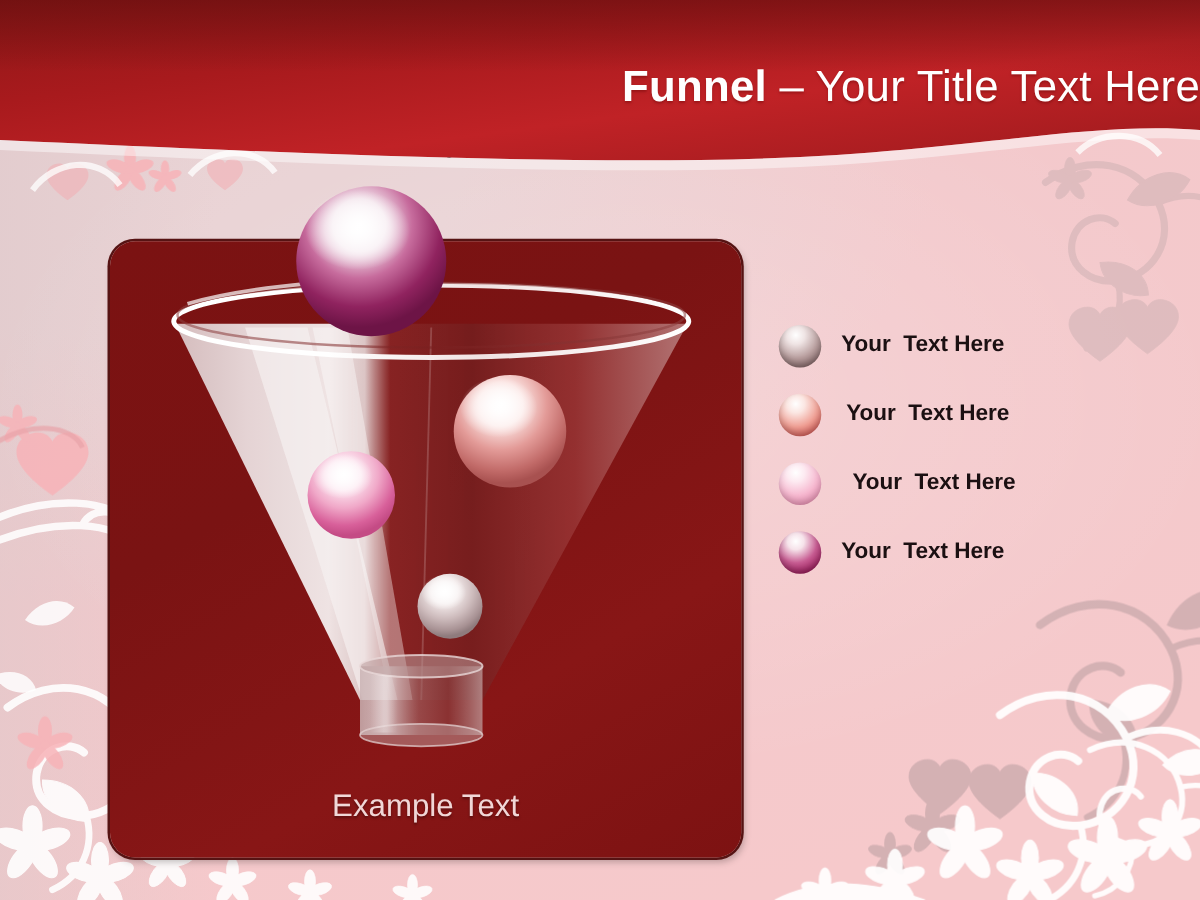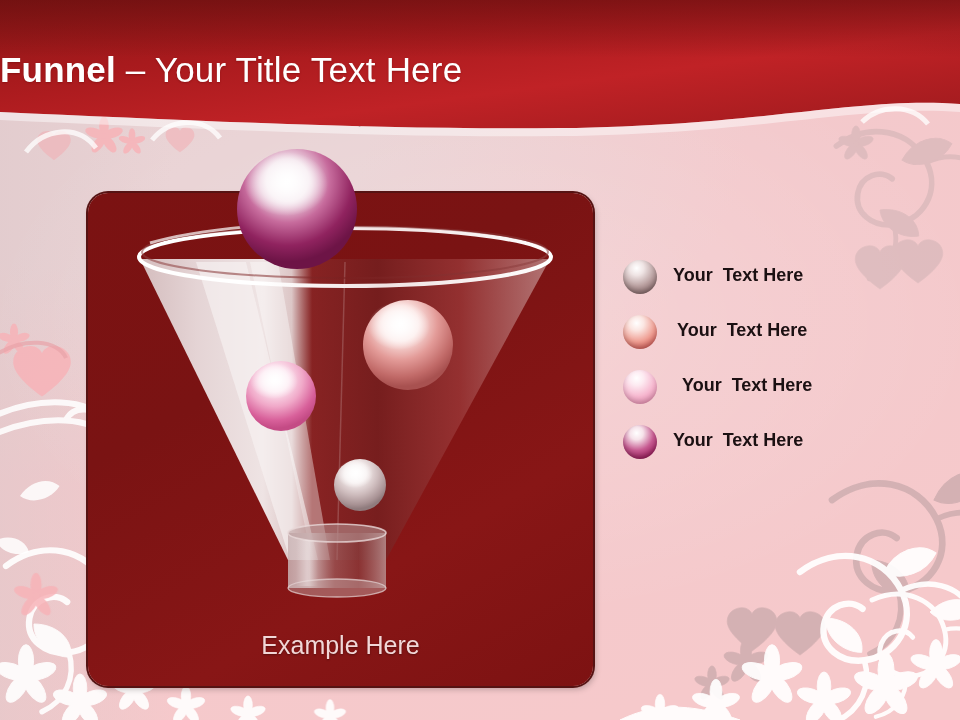--- a/index.html
+++ b/index.html
@@ -49,21 +49,21 @@
     left: 0;
     top: 0;
     width: 960px;
     height: 170px;
   }
   .title {
     position: absolute;
     left: 0;
     top: 52px;
     width: 960px;
-    text-align: left;
+    text-align: right;
     color: #ffffff;
     font-size: 35px;
     letter-spacing: 0.2px;
     line-height: 1;
     white-space: nowrap;
     text-shadow: 0 1px 2px rgba(90,0,0,0.35);
   }
   .title .t-bold { font-weight: bold; }
   .title .t-light { font-weight: normal; }
 
@@ -274,21 +274,21 @@
     <path d="M0,0 H960 V104 C860,96 760,126 560,128 C380,130 180,120 0,112 Z" fill="url(#hdr)"></path>
     <path d="M0,0 H960 V104 C860,96 760,126 560,128 C380,130 180,120 0,112 Z" fill="url(#hdrGloss)"></path>
     <path d="M0,112 C180,120 380,130 560,128 C760,126 860,96 960,104 L960,112 C860,104 760,134 560,136 C380,138 180,128 0,120 Z" fill="#ffffff" opacity="0.45"></path>
   </svg>
 
   <div class="title">
     <span class="t-bold">Funnel</span><span class="t-light"> – Your Title Text Here</span>
   </div>
 
   <div class="panel">
-    <div class="panel-caption">Example Here</div>
+    <div class="panel-caption">Example Text</div>
   </div>
 
   <svg class="funnel-svg" viewBox="0 0 960 720">
     <defs>
       <linearGradient id="coneGrad" x1="0" y1="0" x2="1" y2="0">
         <stop offset="0%" stop-color="#d9c6c7" stop-opacity="0.95"></stop>
         <stop offset="14%" stop-color="#e9dcdd" stop-opacity="0.96"></stop>
         <stop offset="30%" stop-color="#f2eaea" stop-opacity="0.97"></stop>
         <stop offset="37%" stop-color="#e7dada" stop-opacity="0.9"></stop>
         <stop offset="42%" stop-color="#8a2727" stop-opacity="0.78"></stop>

